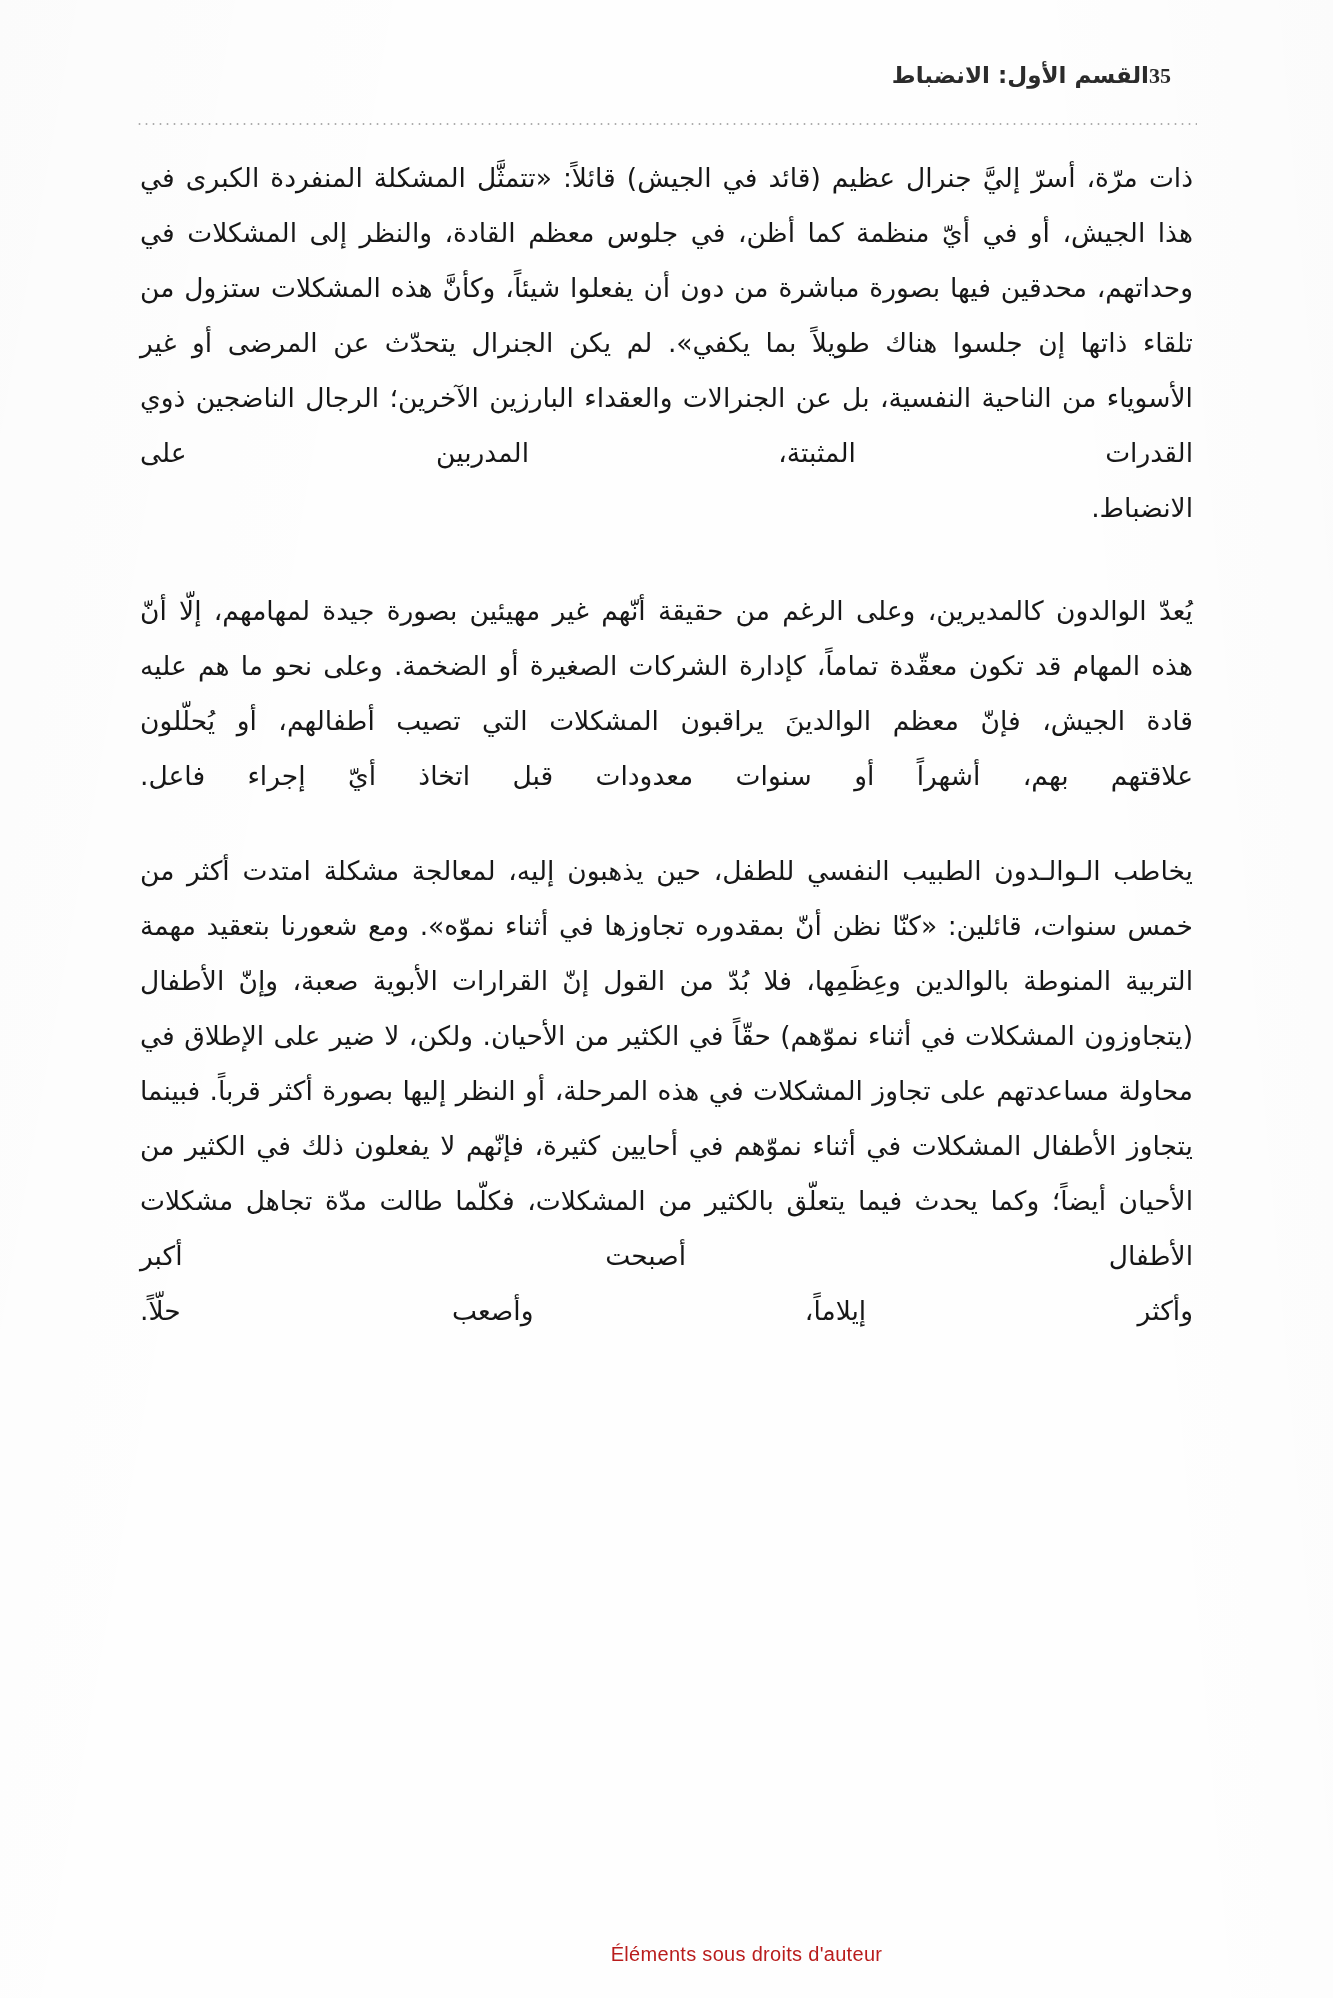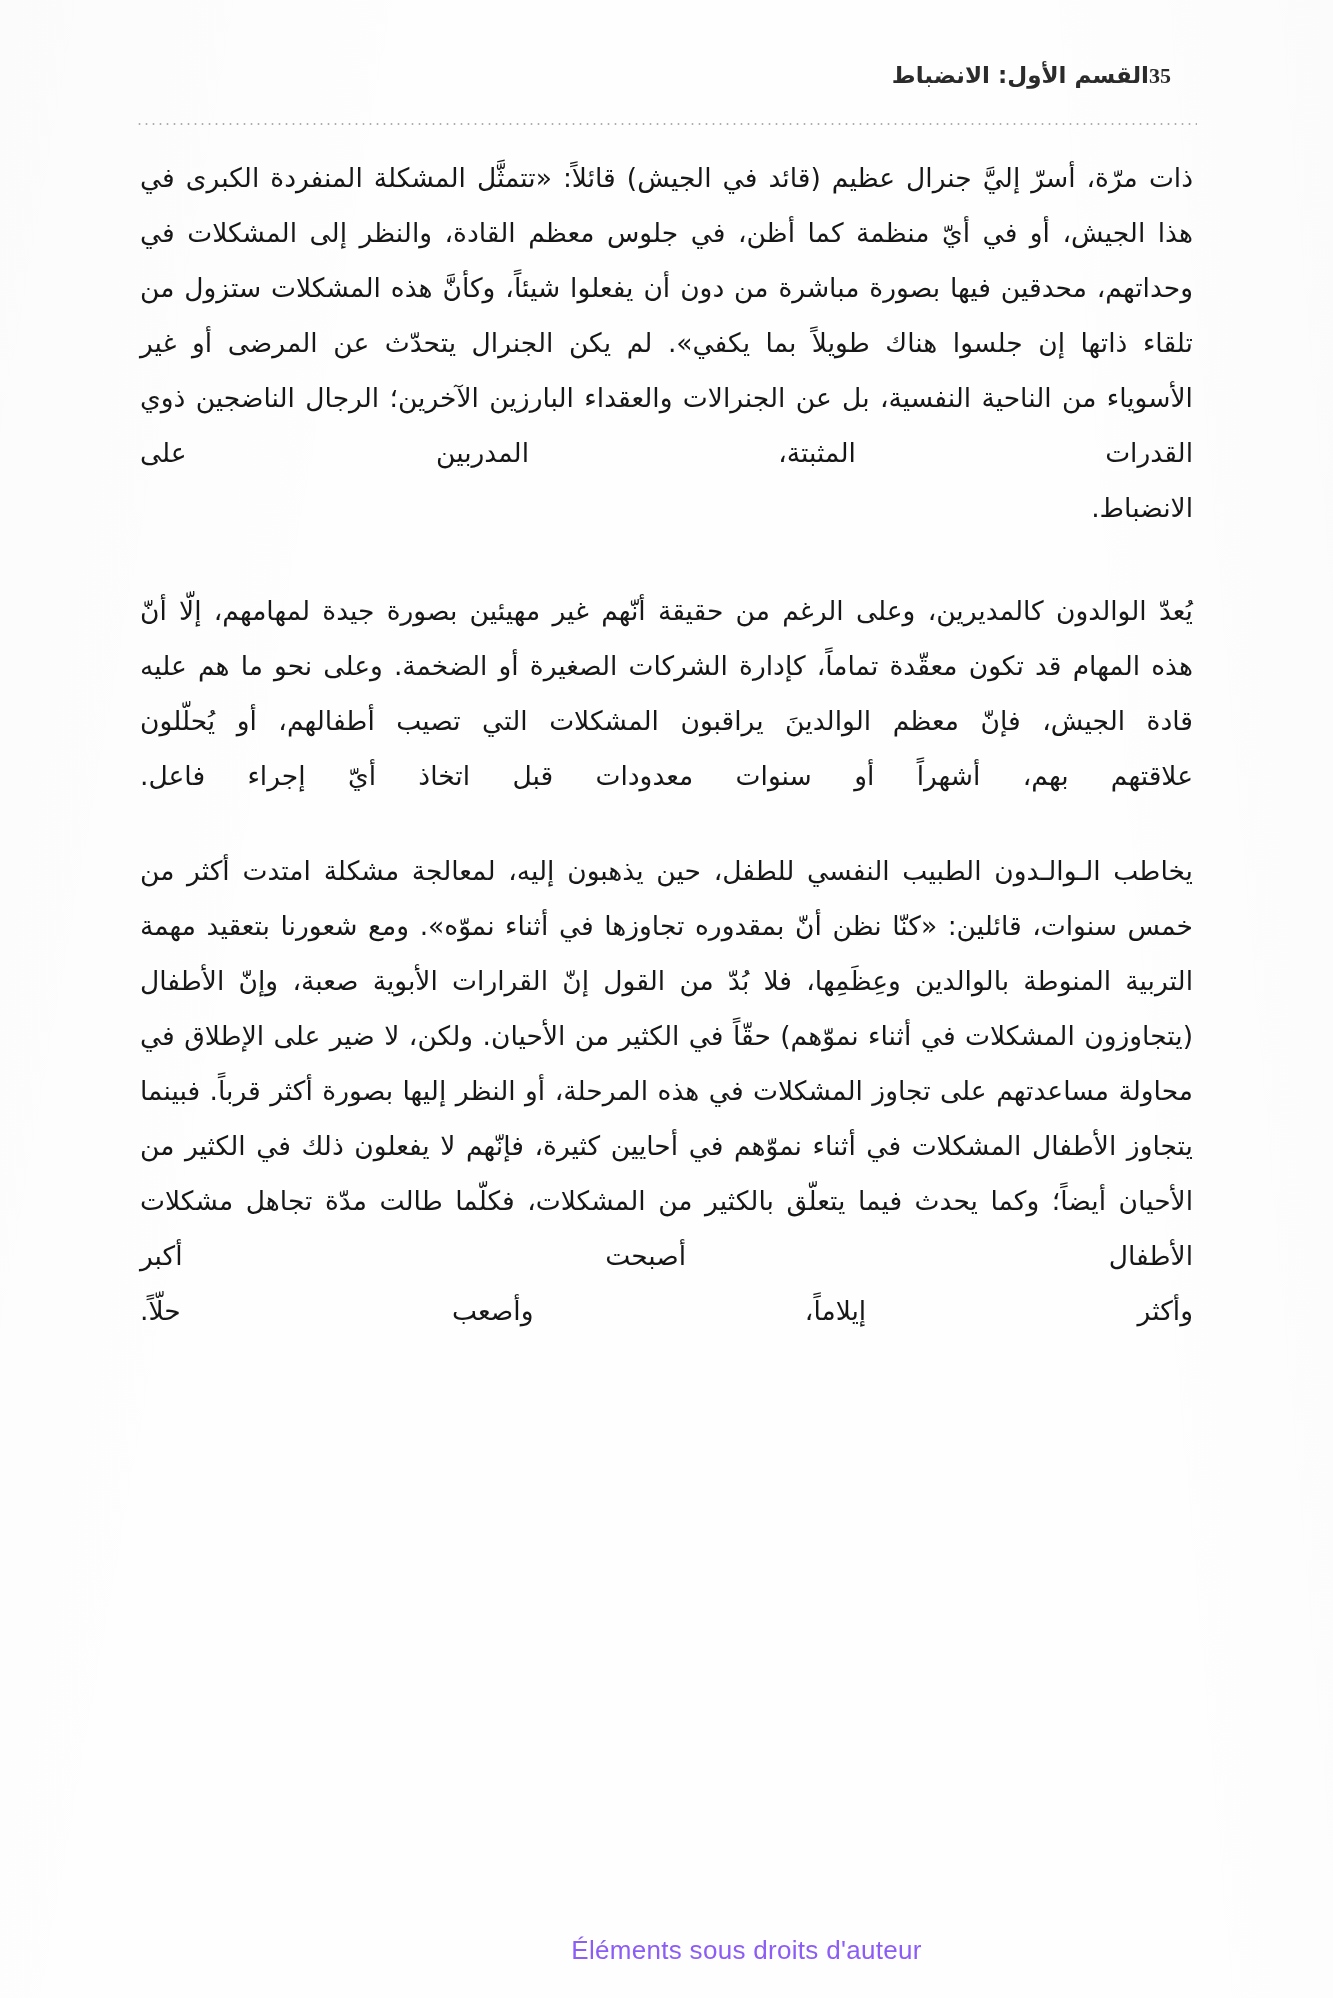--- a/index.html
+++ b/index.html
@@ -111,22 +111,22 @@
     position: absolute;
     bottom: 32px;
     left: 0;
     right: 0;
     text-align: center;
     padding-left: 160px;
     direction: ltr;
   }
   .footer-watermark span {
     font-family: "Liberation Sans", sans-serif;
-    font-size: 26px;
-    color: #8b5cf6;
+    font-size: 20px;
+    color: #b91c1c;
     letter-spacing: 0.3px;
     margin-top: 32px;
   }
 </style>
 </head>
 <body>
 
 <div class="page">
 
   <div class="running-header">

